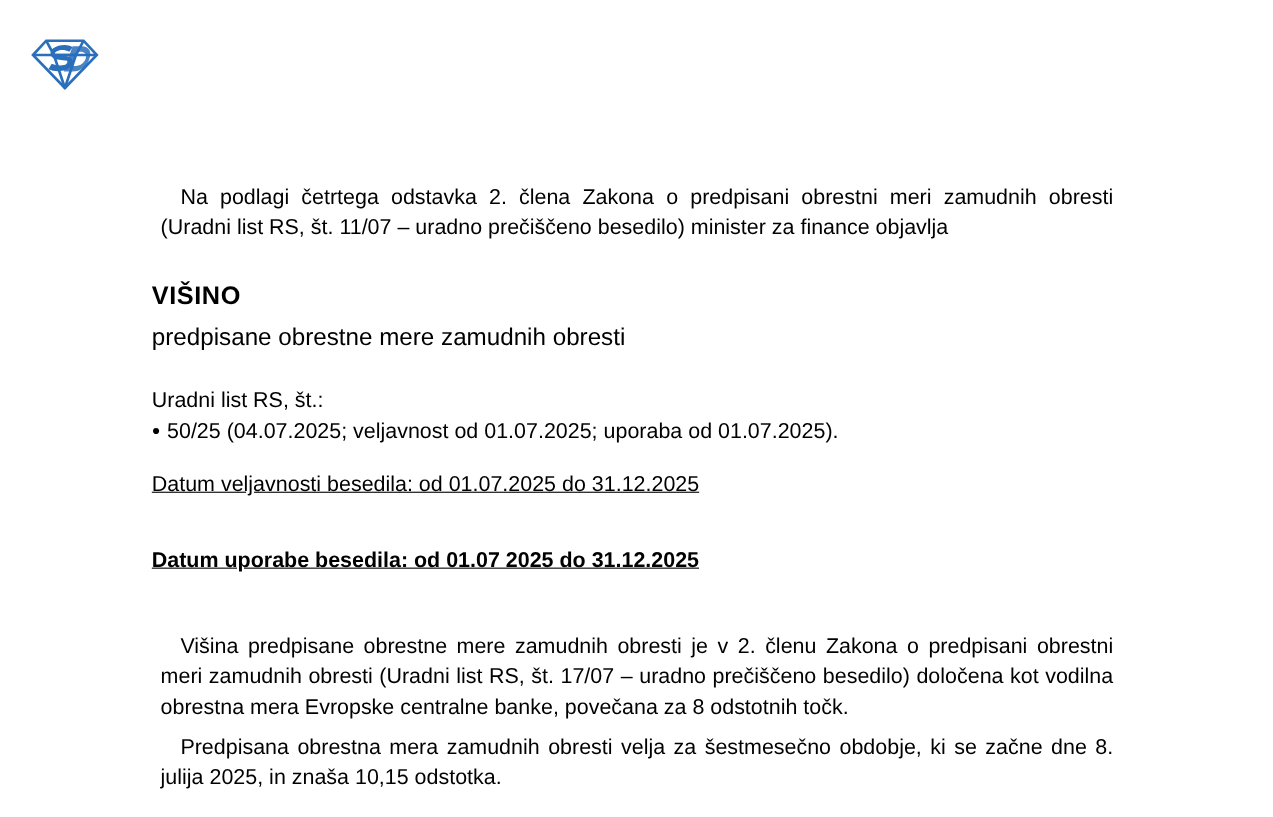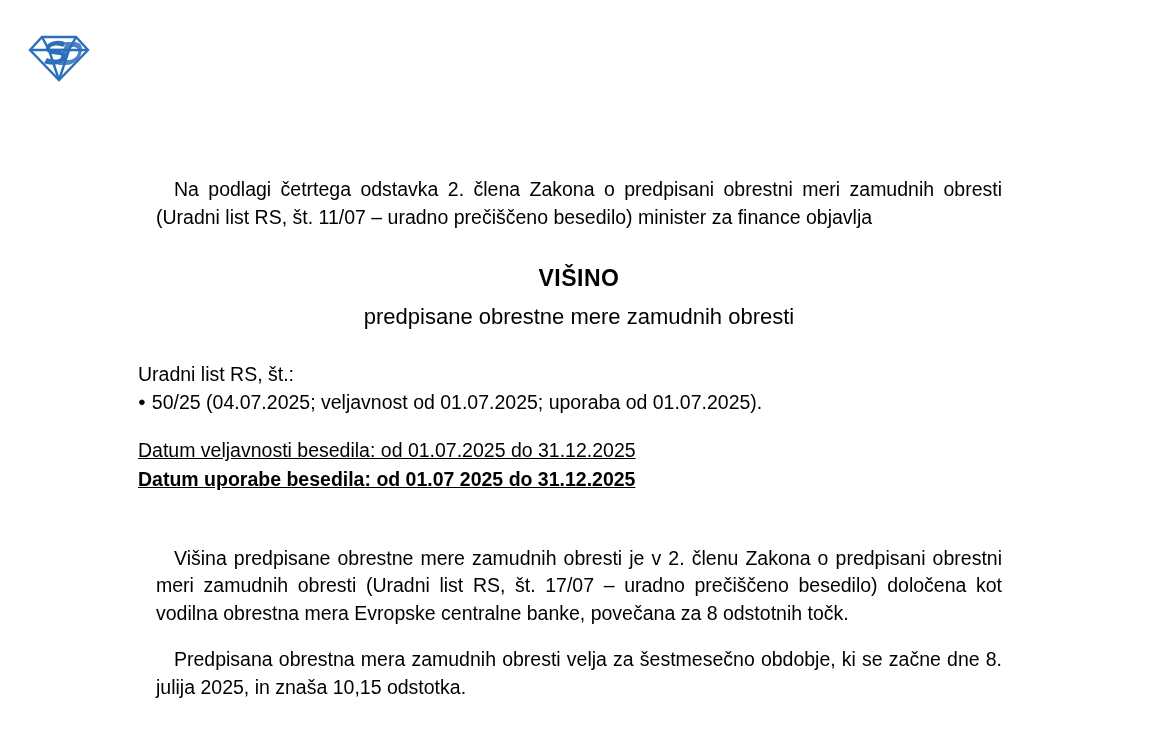--- a/index.html
+++ b/index.html
@@ -29,28 +29,28 @@
     left: 138px;
     top: 158px;
     width: 882px;
   }
 
   .para {
     font-size: 19.5px;
     line-height: 1.42;
     text-align: justify;
     text-justify: inter-word;
-    margin: 18px;
+    margin: 8px;
   }
   .para.indent {
     text-indent: 18px;
   }
 
   .title-block {
-    text-align: center;
+    text-align: left;
     margin-top: 30px;
   }
   .title-main {
     font-size: 23px;
     font-weight: bold;
     letter-spacing: 0.5px;
     line-height: 1.5;
   }
   .title-sub {
     font-size: 22px;
@@ -85,20 +85,21 @@
   }
   .date-line {
     font-size: 19.5px;
     line-height: 1.45;
     text-decoration: underline;
     display: inline-block;
     text-align: center;
   }
   .date-line.bold {
     font-weight: bold;
+    margin-top: 40px;
   }
 
   .body-block {
     margin-top: 52px;
   }
   .body-block .para + .para {
     margin-top: 2px;
   }
 </style>
 </head>

